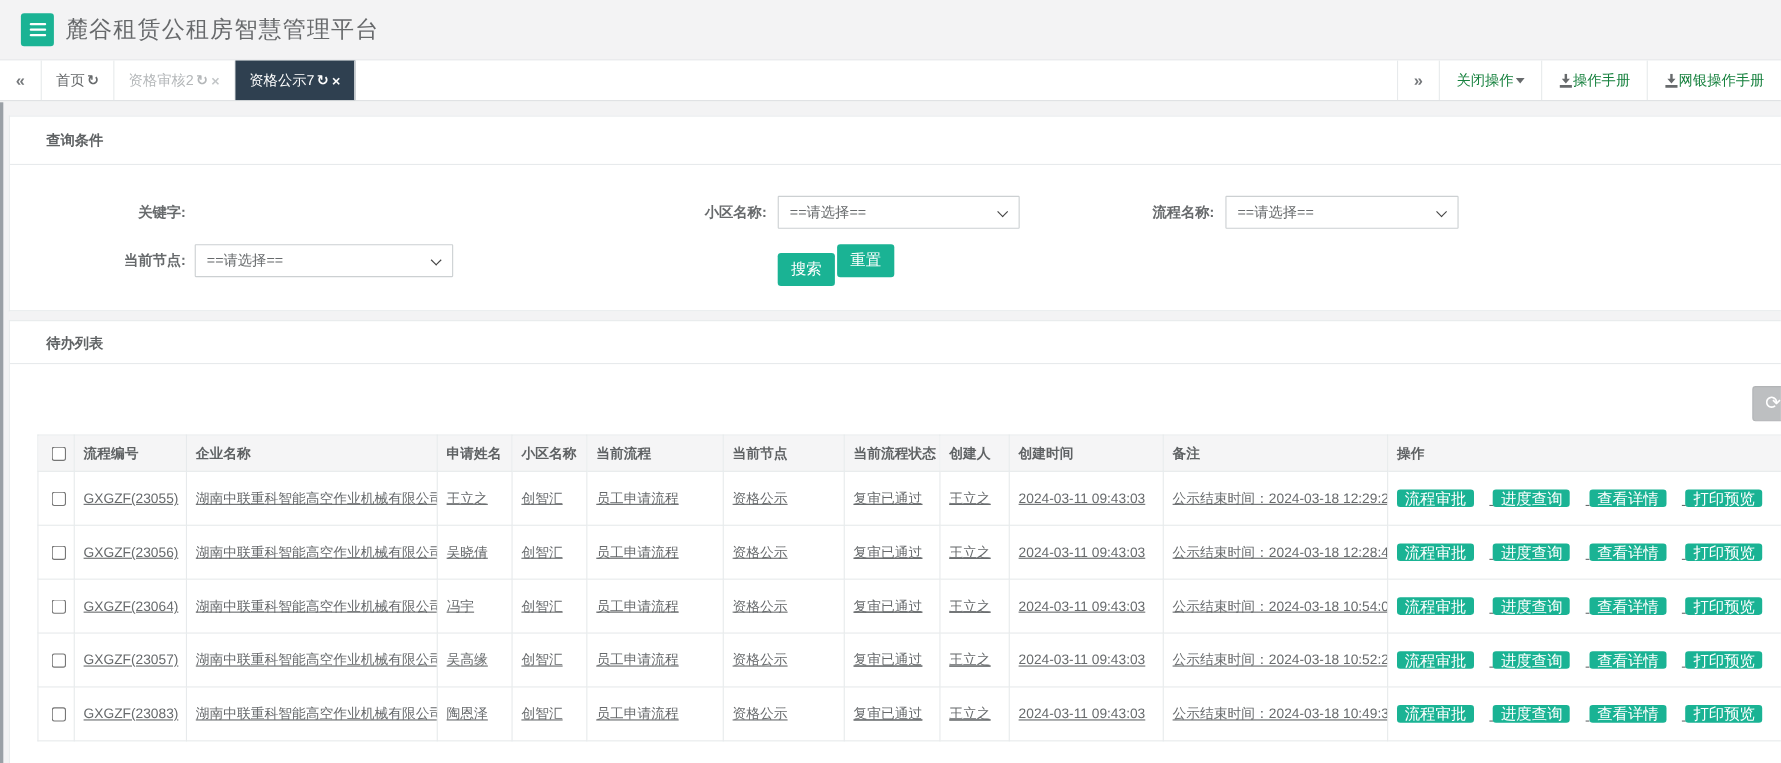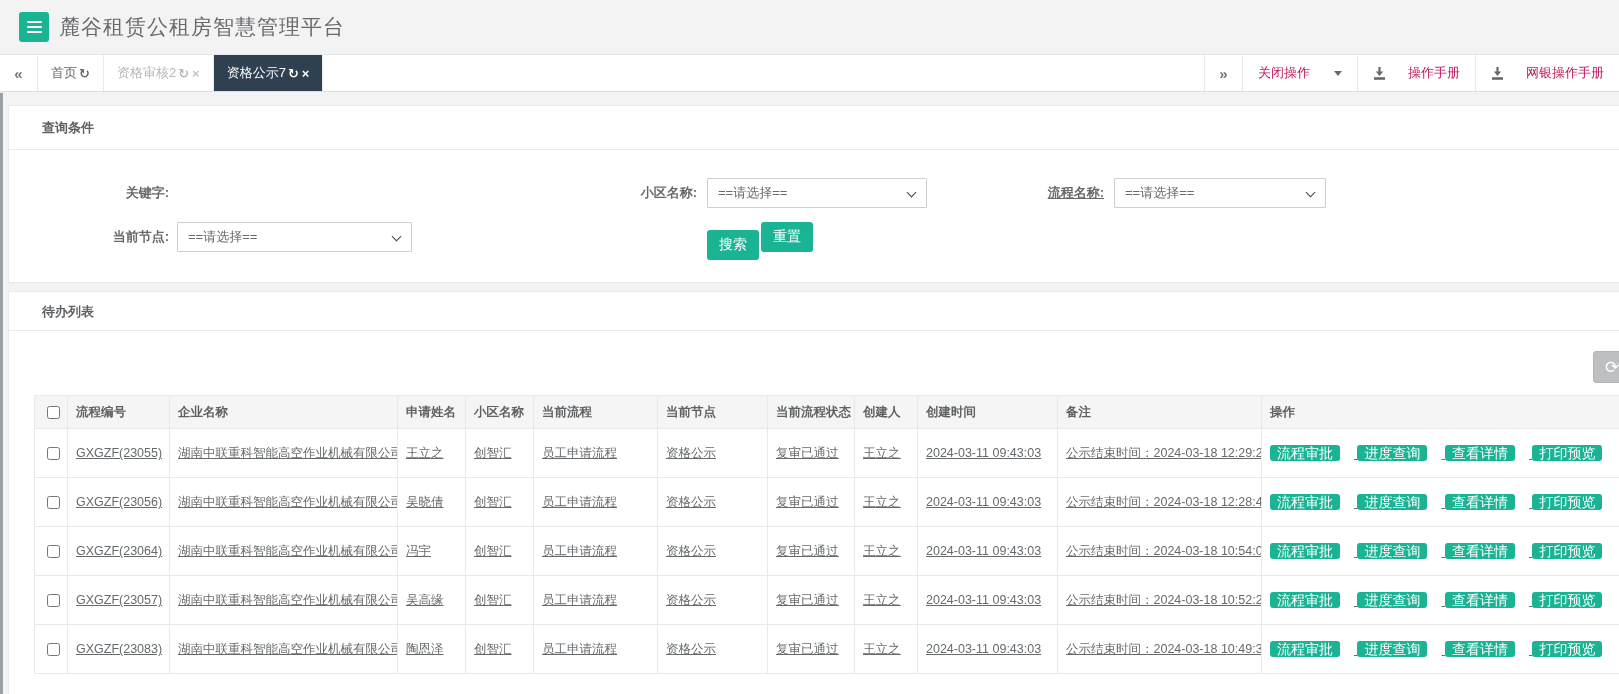--- a/index.html
+++ b/index.html
@@ -21,21 +21,21 @@
   .tabbar { height:37px; background:#fff; display:flex; align-items:stretch; border-bottom:1px solid #dddfe1; }
   .tab-collapse, .tab-expand { width:38px; display:flex; align-items:center; justify-content:center; font-weight:bold; font-size:15px; color:#75787b; border-right:1px solid #e7eaec; cursor:pointer; }
   .tab-expand { border-right:none; border-left:1px solid #e7eaec; }
   .tab { display:flex; align-items:center; padding:0 13px; font-size:13px; border-right:1px solid #e7eaec; cursor:pointer; white-space:nowrap; }
   .tab .rfr { font-weight:bold; margin-left:2px; font-size:13px; }
   .tab .cls { margin-left:3px; font-weight:bold; color:#c3c6c8; }
   .tab-dim { color:#b4b7b9; }
   .tab-active { background:#2f4050; color:#fff; }
   .tab-active .cls { color:#fff; }
   .tabbar-right { margin-left:auto; display:flex; align-items:stretch; }
-  .tr-item { display:flex; align-items:center; gap:22px; padding:0 15px; font-size:13px; border-left:1px solid #e7eaec; color:#be185d; cursor:pointer; white-space:nowrap;text-align:center; }
+  .tr-item { display:flex; align-items:center; gap:0; padding:0 15px; font-size:13px; border-left:1px solid #e7eaec; color:#15803d; cursor:pointer; white-space:nowrap;text-align:center; }
   .caret-down { width:0; height:0; border-left:4px solid transparent; border-right:4px solid transparent; border-top:5px solid #676a6c; margin-left:2px; }
 
   
   .side-strip { position:absolute; left:0; top:93px; bottom:0; width:3px; background:#36455526; background:#9aa0a6; }
 
   
   .panel { background:#fff; margin-left:8px; border:1px solid #e7eaec; border-right:none; }
   .panel-query { margin-top:13px; height:178px; }
   .panel-title { height:44px; line-height:44px; padding-left:33px; font-size:13px; font-weight:bold; color:#5f6264; border-bottom:1px solid #e7eaec; }
   .panel-title.small { height:39px; line-height:39px; }
@@ -121,21 +121,21 @@
   <div class="form-area">
 
     <div class="f-label" style="left:8px; top:28px;">关键字:</div>
 
     <div class="f-label" style="left:536px; top:28px;">小区名称:</div>
     <div class="f-select" style="left:698px; top:28px; width:220px;">
       <span>==请选择==</span>
       <span class="chev"></span>
     </div>
 
-    <div class="f-label" style="left:943px; top:28px;text-decoration:underline;">流程名称:</div>
+    <div class="f-label" style="left:943px; top:28px;">流程名称:</div>
     <div class="f-select" style="left:1105px; top:28px; width:212px;">
       <span>==请选择==</span>
       <span class="chev"></span>
     </div>
 
     <div class="f-label" style="left:8px; top:72px;">当前节点:</div>
     <div class="f-select" style="left:168px; top:72px; width:235px;">
       <span>==请选择==</span>
       <span class="chev"></span>
     </div>

